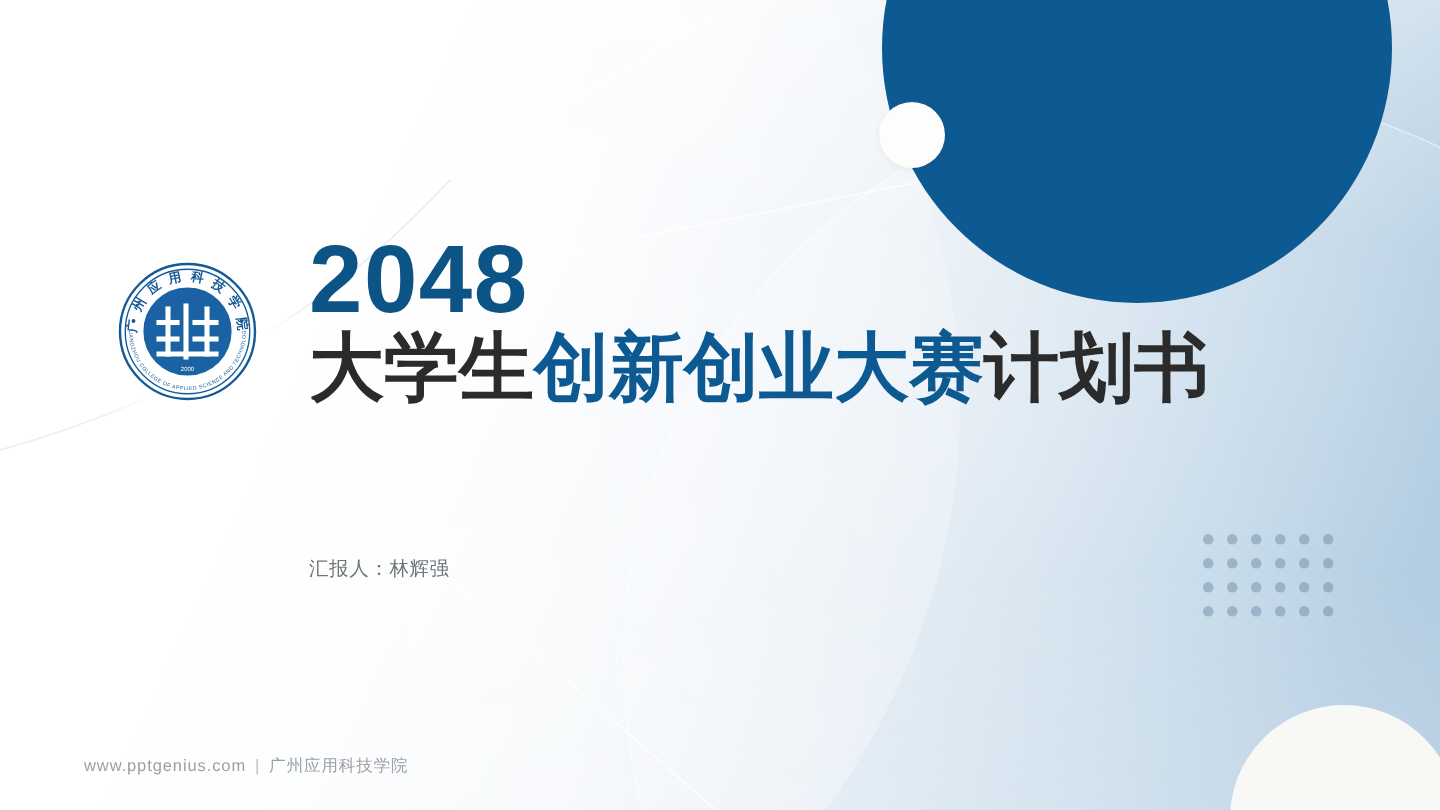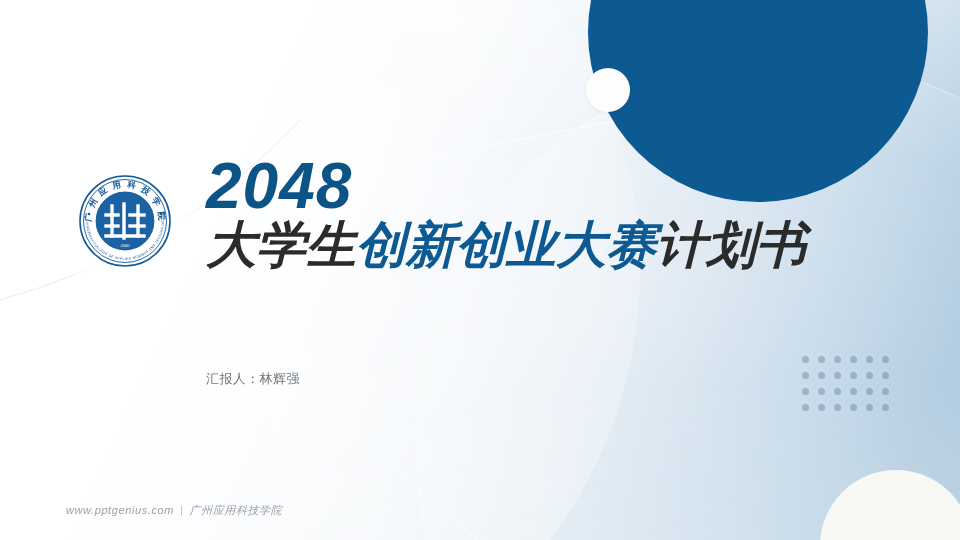--- a/index.html
+++ b/index.html
@@ -130,21 +130,20 @@
     width: 106px;
     height: 106px;
   }
 
   
   .text-block {
     position: absolute;
     left: 206px;
     top: 156px;
     width: 640px;
-    font-style: italic;
   }
   .year {
     font-size: 64px;
     font-weight: 700;
     line-height: 0.95;
     letter-spacing: 1px;
     color: #0d5486;
     margin: 0 0 2px 0;
   }
   .headline {
@@ -172,27 +171,26 @@
     font-size: 13px;
     line-height: 1.75;
     color: #6f7478;
     letter-spacing: 0.4px;
   }
   .meta div { white-space: nowrap; }
 
   
   .footer {
     position: absolute;
-    left: 66px;
+    left: 56px;
     bottom: 22px;
     font-size: 11px;
     color: #9aa0a6;
     letter-spacing: 0.6px;
     white-space: nowrap;
-    font-style: italic;
   }
   .footer .sep { margin: 0 6px; color: #bcc1c6; }
 </style>
 </head>
 <body>
 
 <div id="slide">
 
   <div class="bg-base"></div>
   <div class="bg-arc2"></div>

